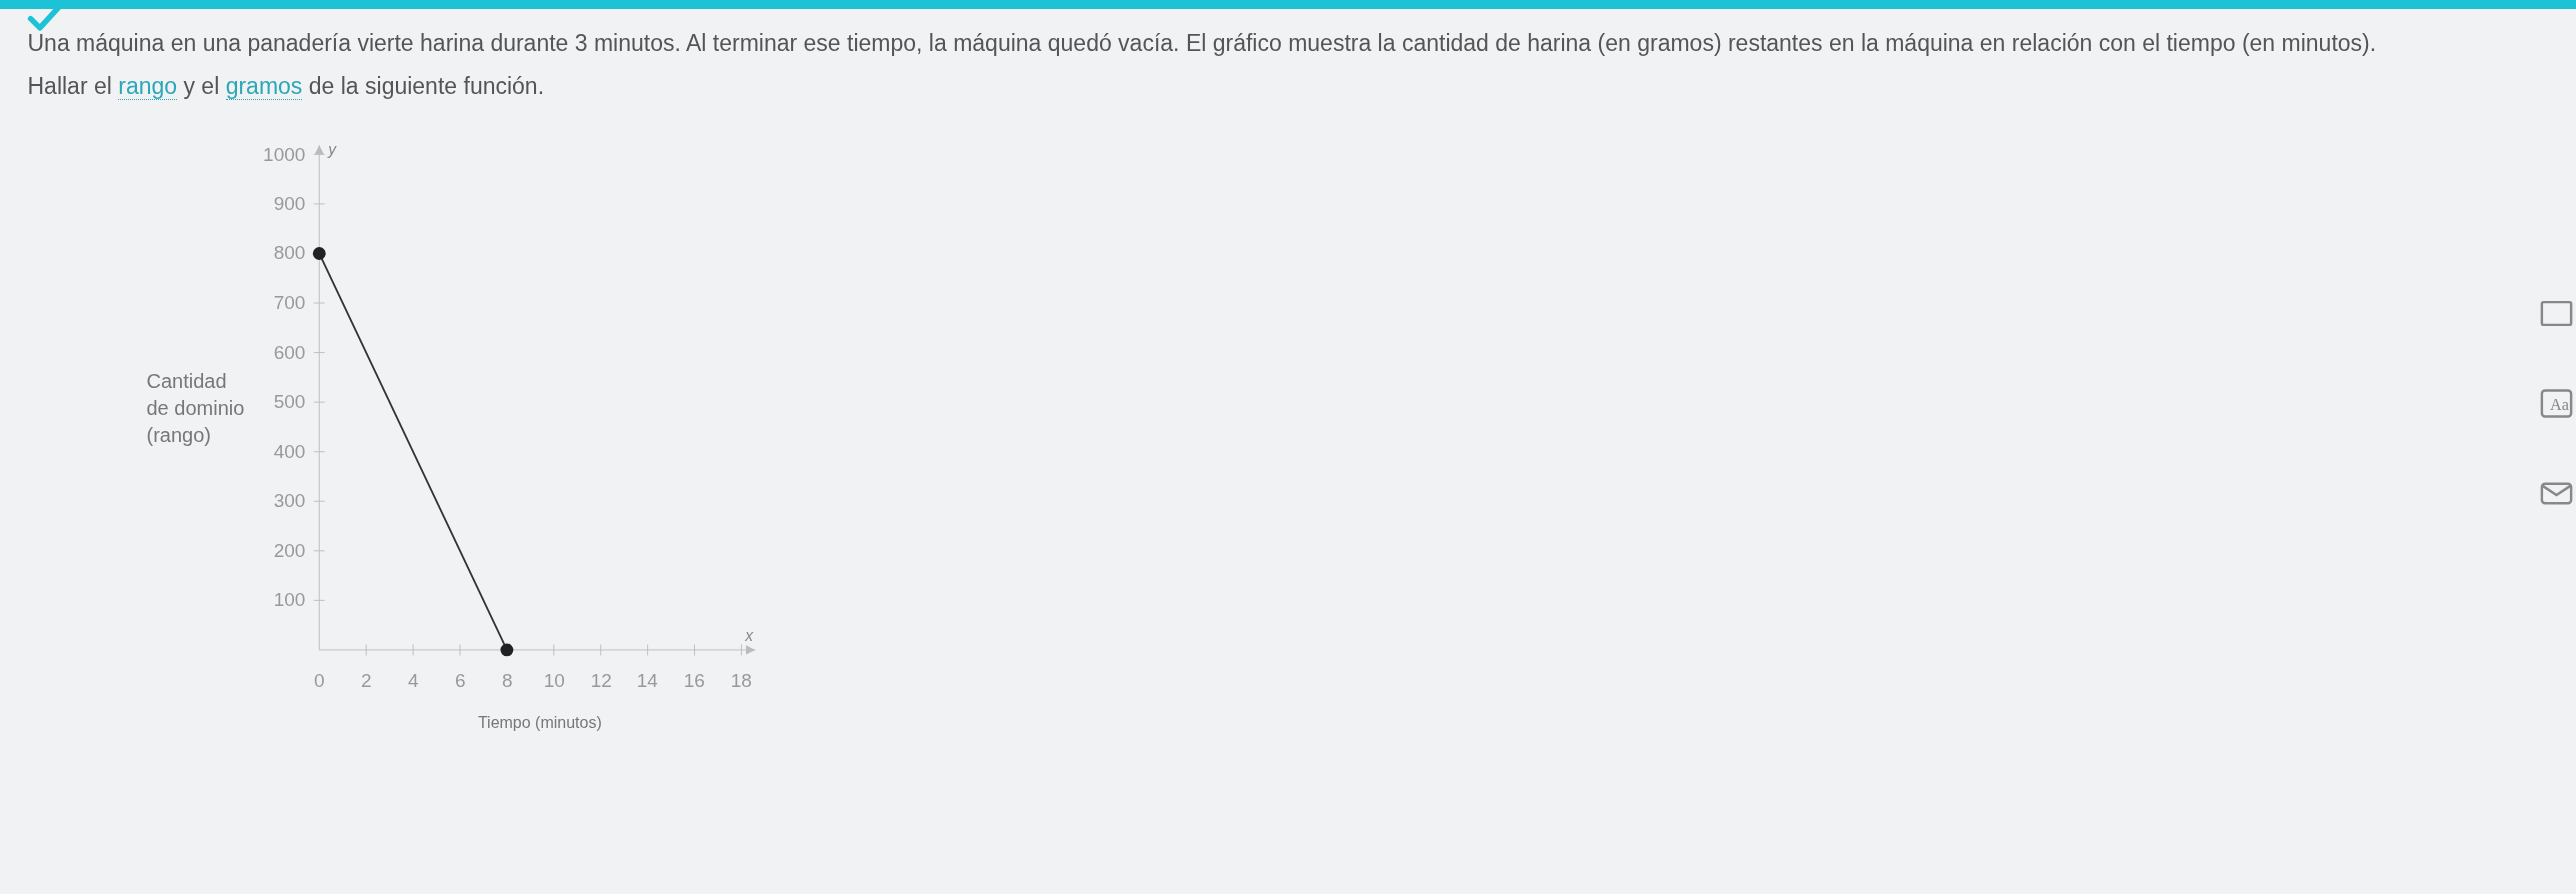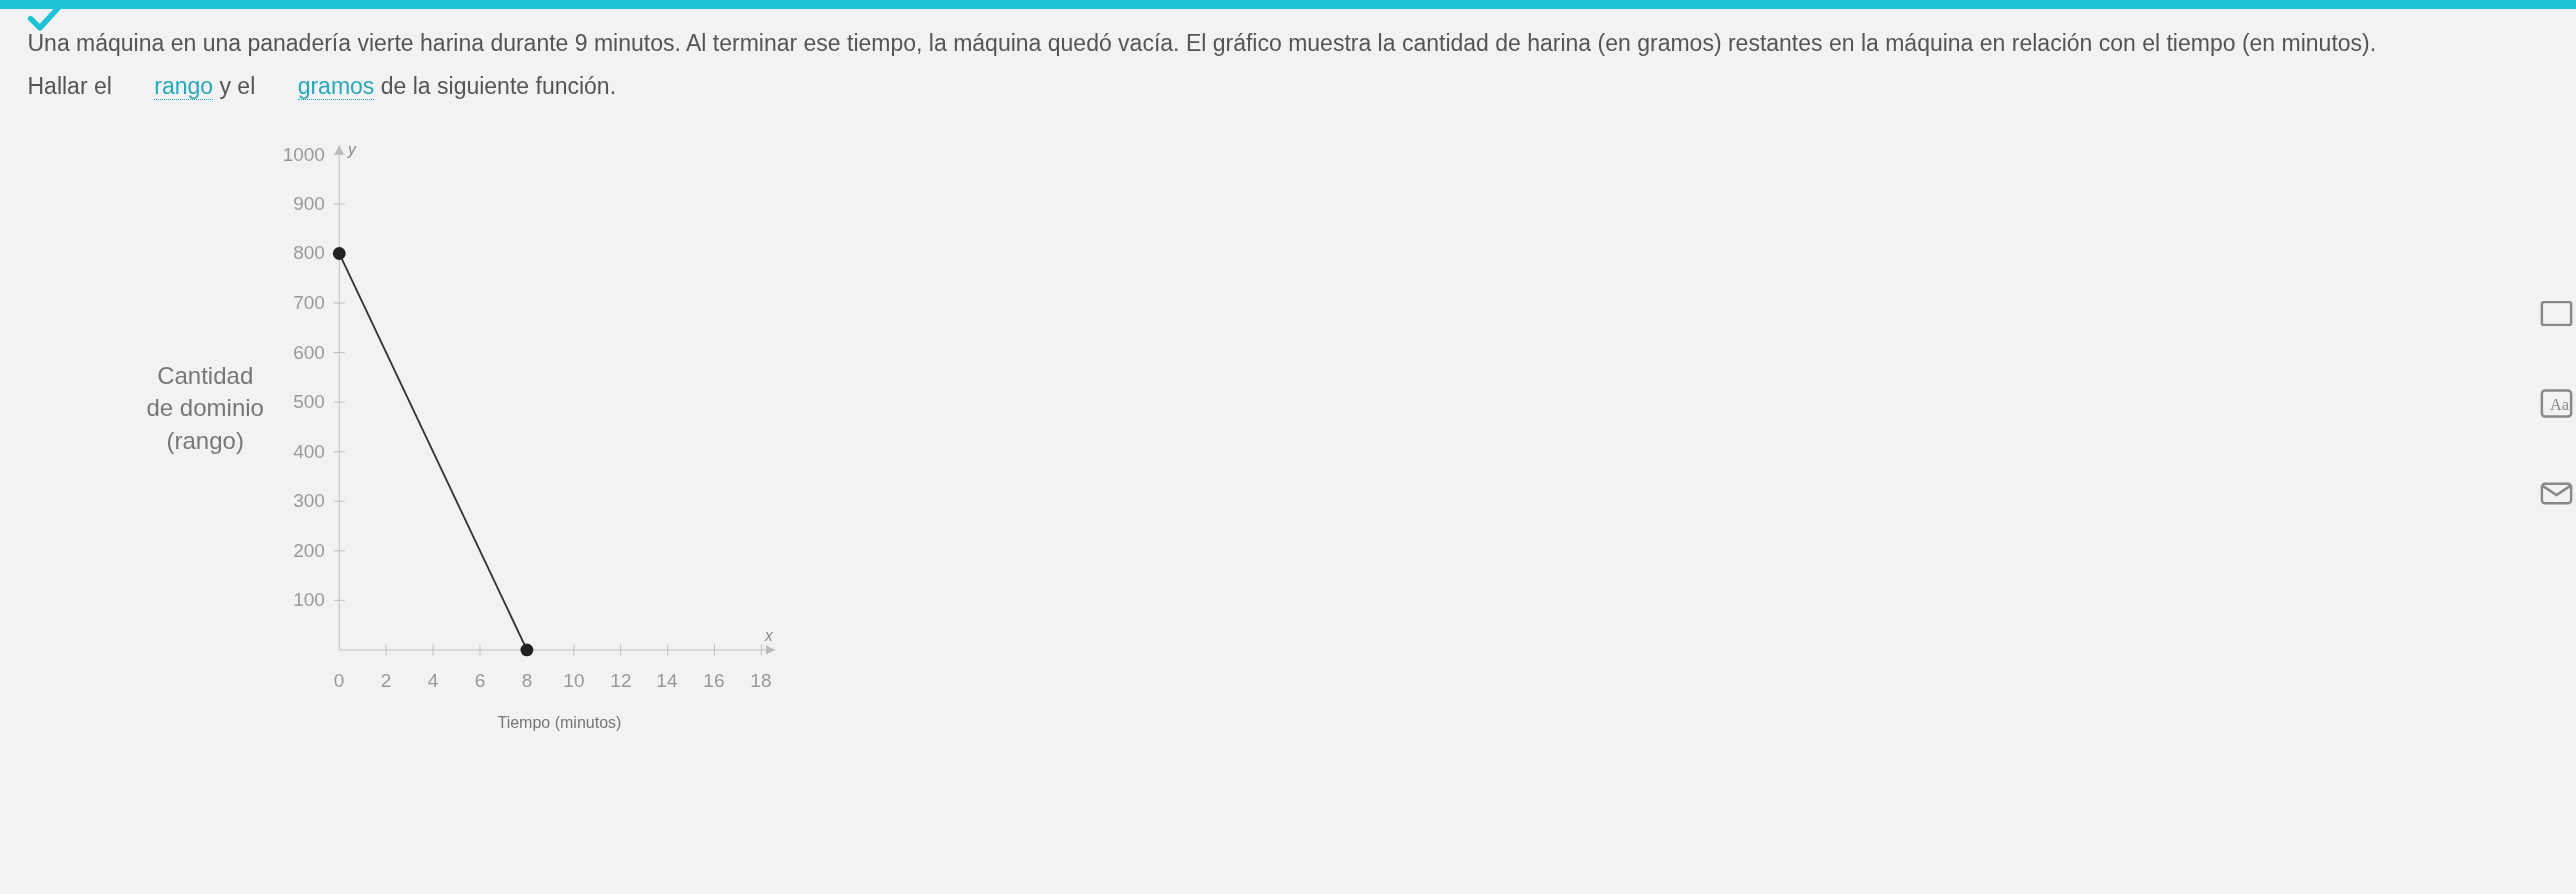--- a/index.html
+++ b/index.html
@@ -27,32 +27,31 @@
     padding: 16.5px 37px 0 27.5px;
     font-size: 23px;
     line-height: 1.55;
     color: #555;
   }
   .prompt-line { margin-bottom: 7.3px; }
   .link-term {
     color: #2aa7b8;
     border-bottom: 0.9px dotted #2aa7b8;
     cursor: pointer;
-    margin-left: 36px;
   }
   .chart-wrap {
     display: flex;
     align-items: center;
     margin-top: 32px;
     margin-left: 119px;
   }
   .y-axis-label {
-    font-size: 24px;
+    font-size: 20px;
     color: #777;
-    text-align: center;
+    text-align: left;
     line-height: 1.35;
     margin-right: 11px;
     margin-top: -55px;
   }
   .chart-box {
     position: relative;
     width: 514px;
     height: 569px;
   }
   .x-axis-label {
@@ -100,21 +99,21 @@
 
 <div class="top-bar"></div>
 
 <div class="corner-check">
   <svg viewBox="0 0 40 40">
       <polyline points="5,18 15,28 35,6" fill="none" stroke="#1cc2d6" stroke-width="6" stroke-linecap="round" stroke-linejoin="round"></polyline>
     </svg>
 </div>
 
 <div class="content">
-  <p class="prompt-line">Una máquina en una panadería vierte harina durante 9 minutos. Al terminar ese tiempo, la máquina quedó vacía. El gráfico muestra la cantidad de harina (en gramos) restantes en la máquina en relación con el tiempo (en minutos).</p>
+  <p class="prompt-line">Una máquina en una panadería vierte harina durante 3 minutos. Al terminar ese tiempo, la máquina quedó vacía. El gráfico muestra la cantidad de harina (en gramos) restantes en la máquina en relación con el tiempo (en minutos).</p>
   <p class="prompt-line">
     <span>Hallar el </span><span class="link-term">rango</span><span> y el </span><span class="link-term">gramos</span><span> de la siguiente función.</span>
   </p>
 
   <div class="chart-wrap">
     <div class="y-axis-label">
       <div>Cantidad</div>
       <div>de dominio</div>
       <div>(rango)</div>
     </div>

